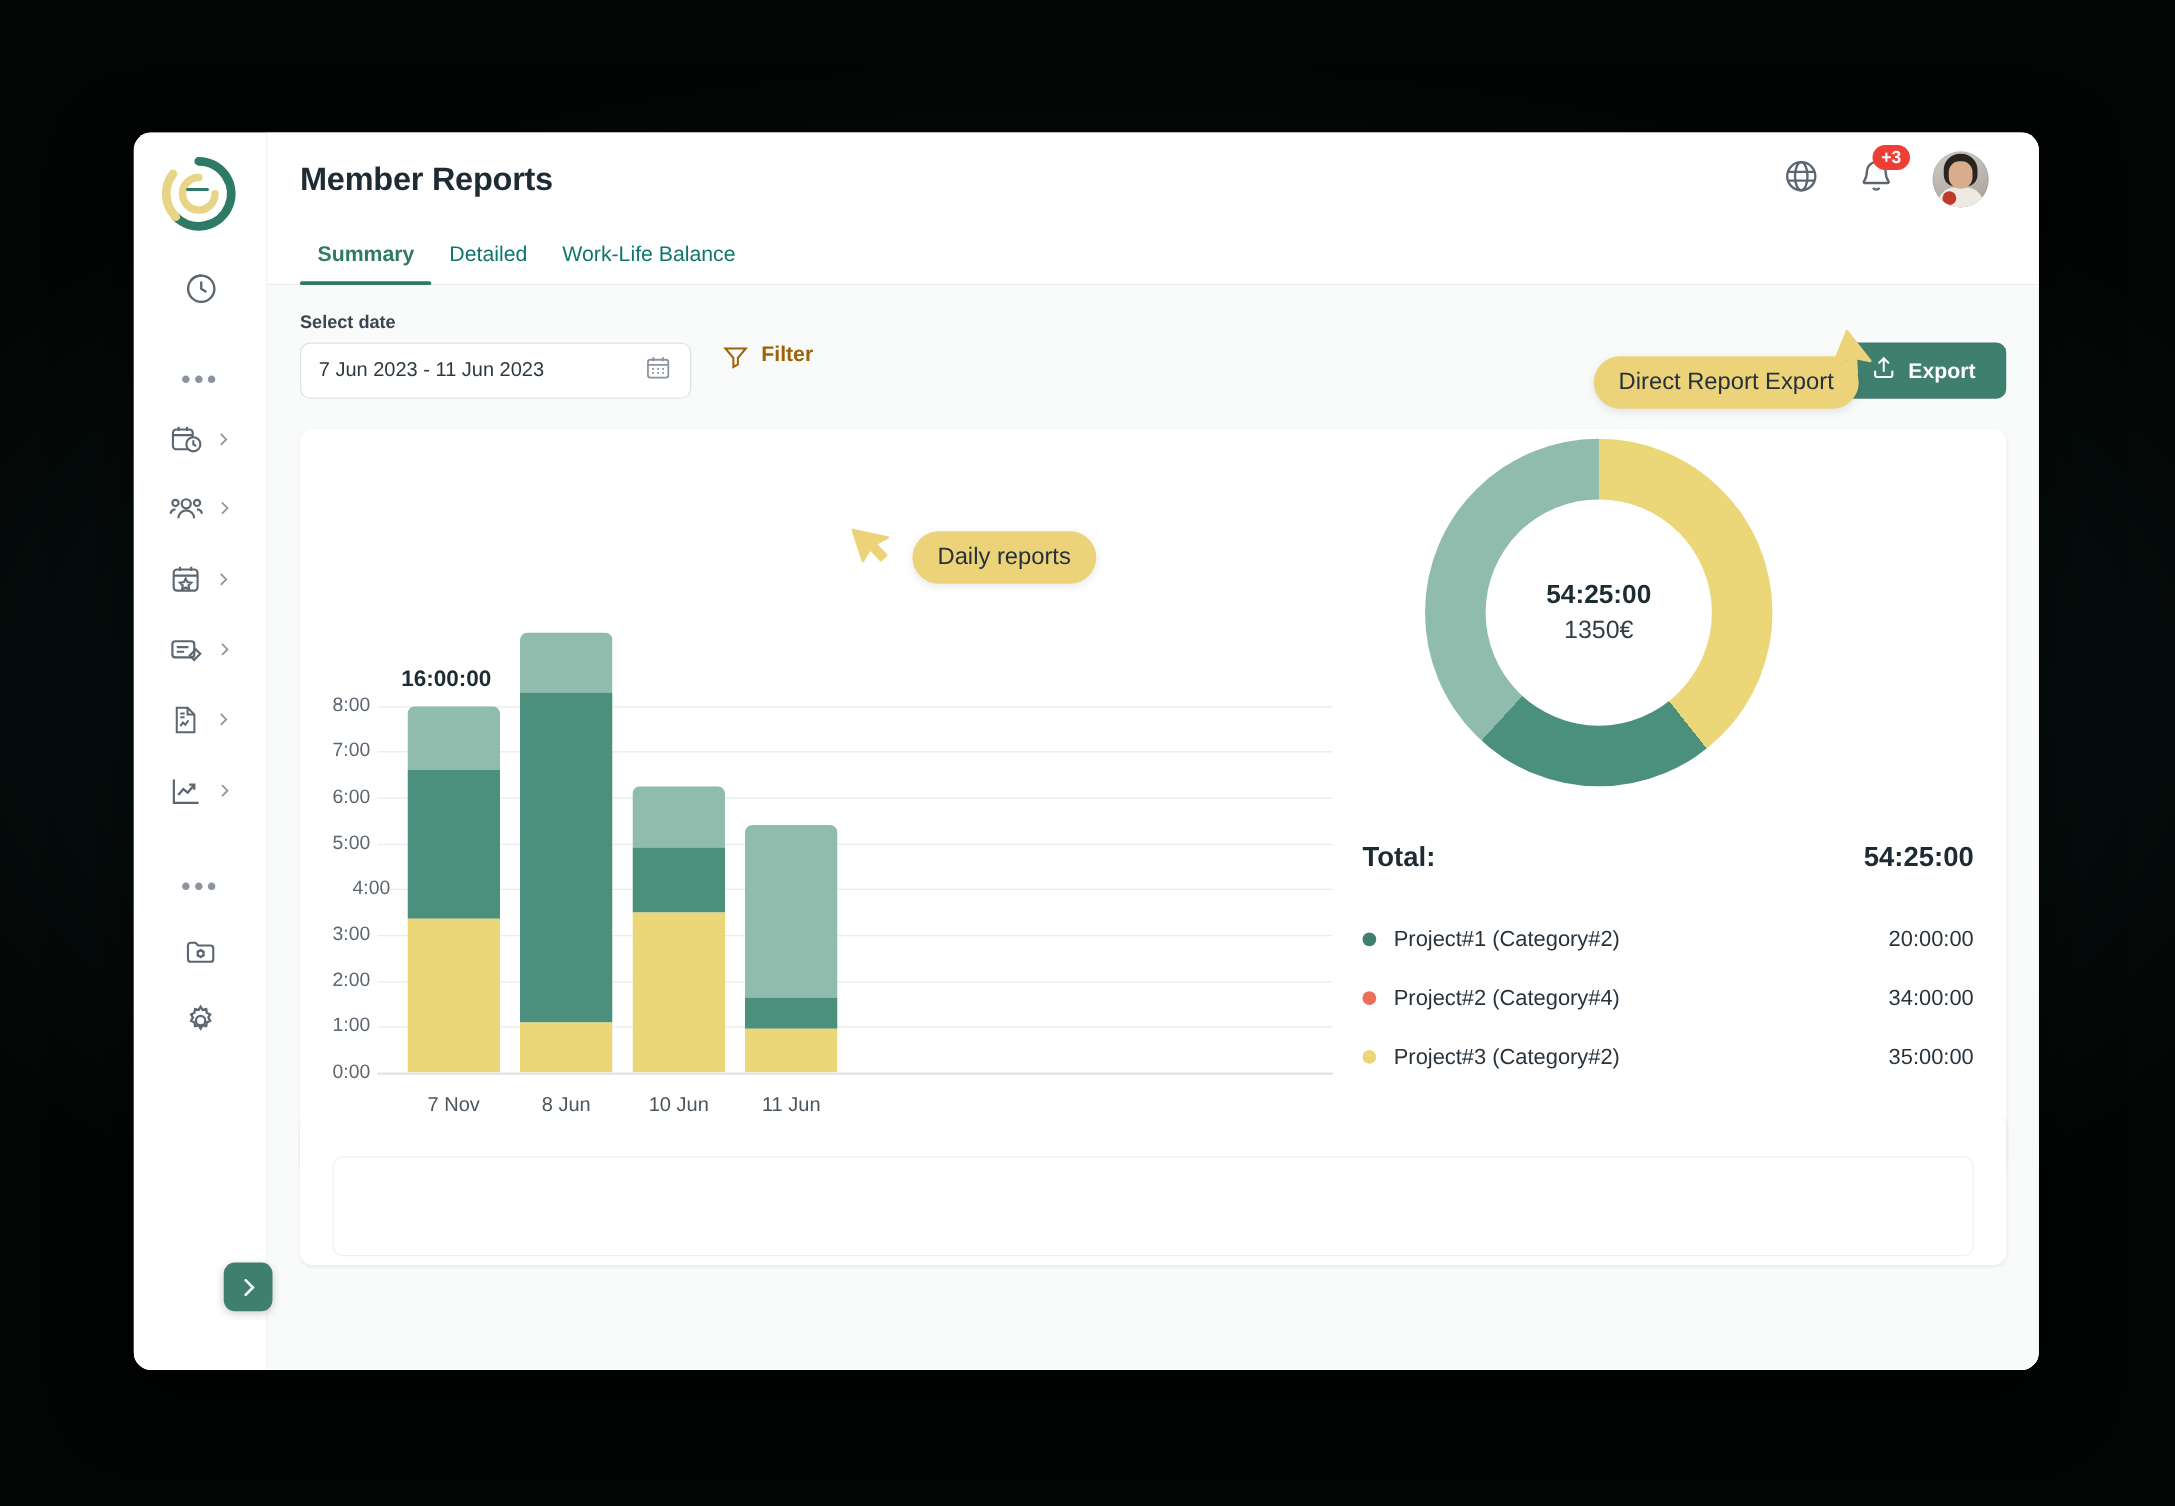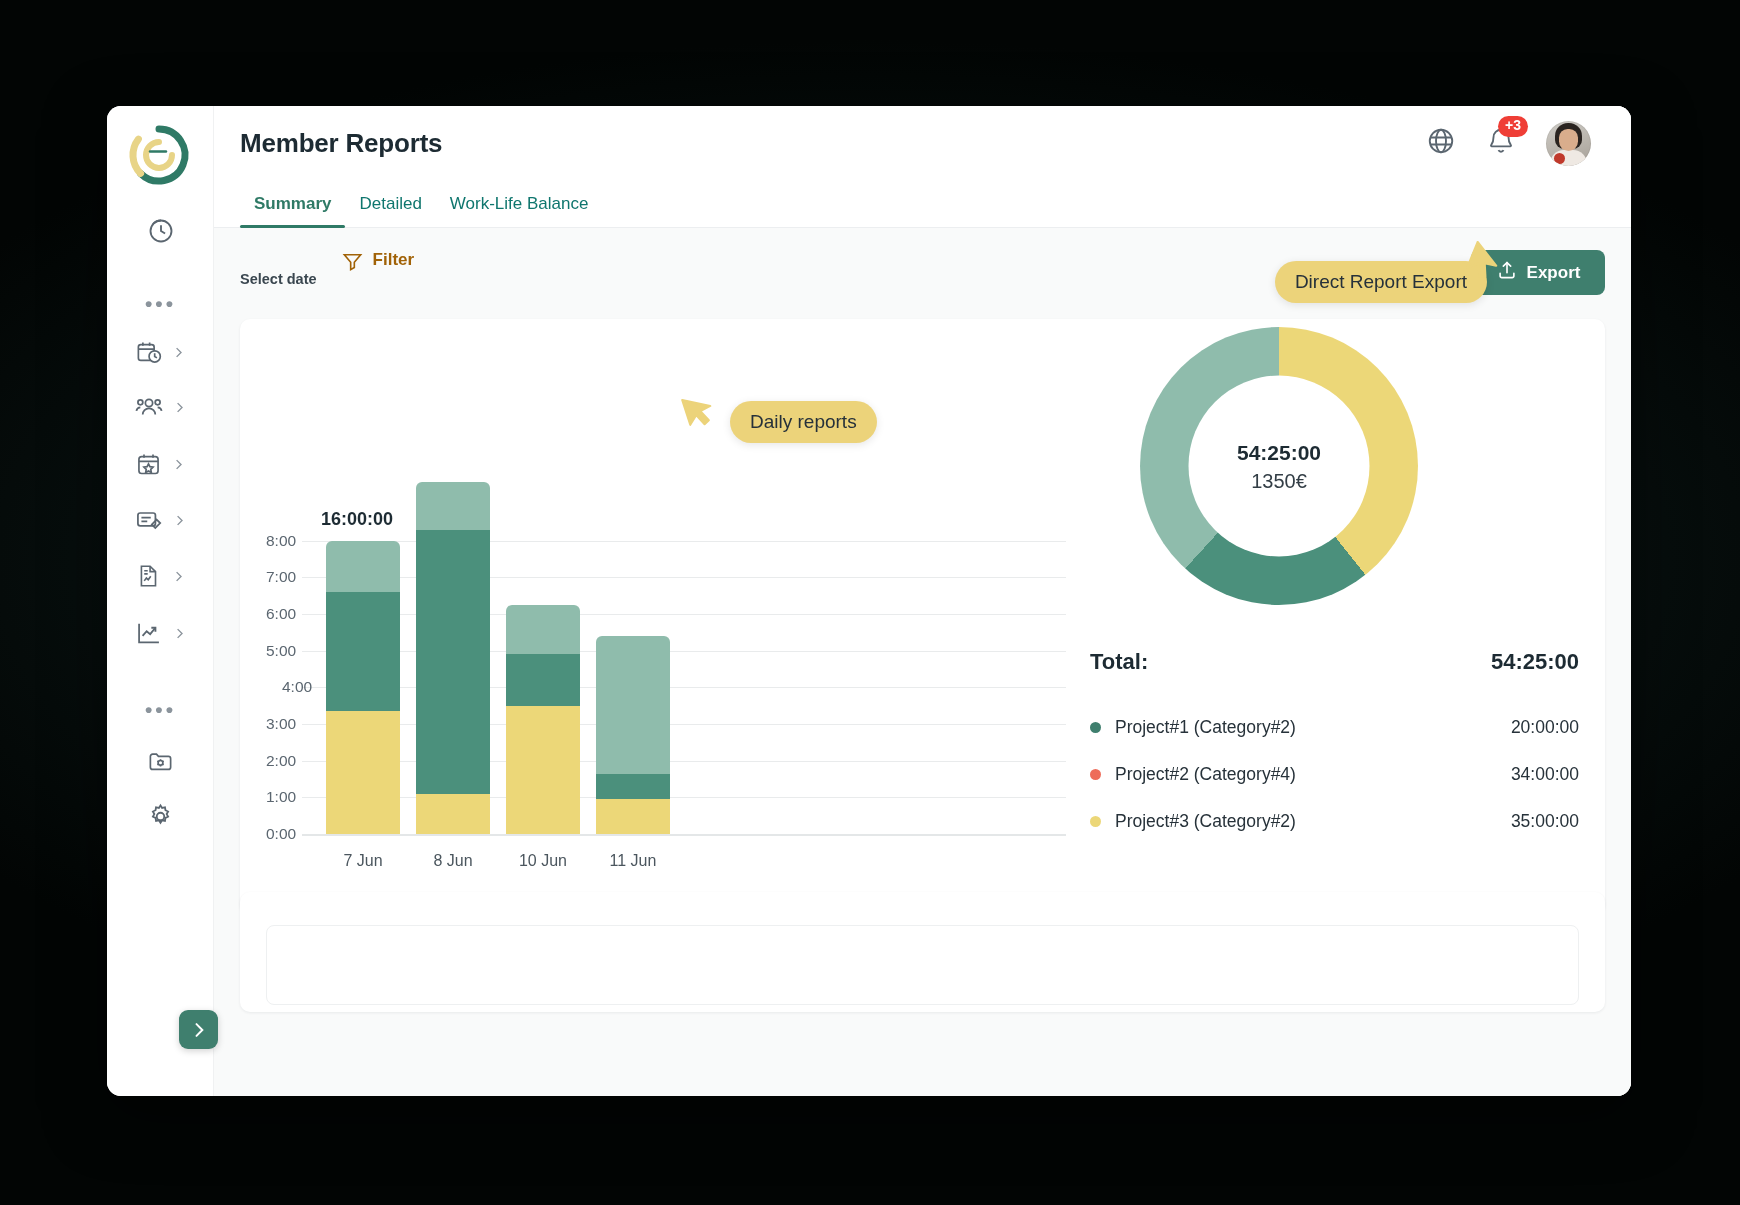--- a/index.html
+++ b/index.html
@@ -485,20 +485,30 @@
         <div class="tab active">Summary</div>
         <div class="tab">Detailed</div>
         <div class="tab">Work-Life Balance</div>
       </div>
 
       <div id="body">
 
         <div class="ctrlrow">
           <div>
             <span class="field-label">Select date</span>
+            <div id="date-input">
+              <span id="date-value" title="Select a date range">7 Jun 2023 - 11 Jun 2023</span>
+              <span class="cal-ic">
+                <svg width="23" height="23" viewBox="0 0 24 24" fill="none" stroke="currentColor" stroke-width="1.5">
+                  <rect x="3.5" y="5" width="17" height="15" rx="2"></rect>
+                    <path d="M3.5 9.3h17M8 3v3.2M16 3v3.2"></path>
+                  <path d="M7 12.6h1.6M11.2 12.6h1.6M15.4 12.6H17M7 16h1.6M11.2 16h1.6M15.4 16H17" stroke-width="1.4"></path>
+                </svg>
+              </span>
+            </div>
           </div>
 
           <div id="filter-btn">
             <span>
               <svg width="23" height="23" viewBox="0 0 24 24" fill="none" stroke="currentColor" stroke-width="1.7">
                 <path d="M3.5 5h17l-6.6 7.8v5.4l-3.8 2.3v-7.7z"></path>
               </svg>
             </span>
             <span>Filter</span>
           </div>
@@ -550,21 +560,21 @@
                 <div class="ylab" style="top: 110px; left: 0px; right: auto; margin-right: 0px; width: 26px; ">6:00</div>
                 <div class="gridline" style="top: 73.3333px;"></div>
                 <div class="ylab" style="top: 73.3333px; left: 0px; right: auto; margin-right: 0px; width: 26px; text-align: right;">7:00</div>
                 <div class="gridline" style="top: 36.6667px;"></div>
                 <div class="ylab" style="top: 36.6667px; left: 0px; right: auto; margin-right: 0px; width: 26px; text-align: right;">8:00</div>
                 <div class="bar" style="left: 60px; bottom: 0px; height: 293.333px;">
                   <div class="seg" style="height: 122.833px; background: rgb(236, 215, 120);"></div>
                   <div class="seg" style="height: 119.167px; background: rgb(75, 144, 124);"></div>
                   <div class="seg" style="height: 51.3333px; background: rgb(143, 188, 172);"></div>
                 </div>
-                <div class="xlab" style="left: 37px; top: 348px;">7 Jun</div>
+                <div class="xlab" style="left: 37px; top: 348px;">7 Nov</div>
                 <div id="bar-total-label" style="left: 55px; top: 4.66667px;">16:00:00</div>
                 <div class="bar" style="left: 150px; bottom: 0px; height: 352px;">
                   <div class="seg" style="height: 40.3333px; background: rgb(236, 215, 120);"></div>
                   <div class="seg" style="height: 264px; background: rgb(75, 144, 124);"></div>
                   <div class="seg" style="height: 47.6667px; background: rgb(143, 188, 172);"></div>
                 </div>
                 <div class="xlab" style="left: 127px; top: 348px;">8 Jun</div>
                 <div class="bar" style="left: 240px; bottom: 0px; height: 229.167px;">
                   <div class="seg" style="height: 128.333px; background: rgb(236, 215, 120);"></div>
                   <div class="seg" style="height: 51.3333px; background: rgb(75, 144, 124);"></div>

